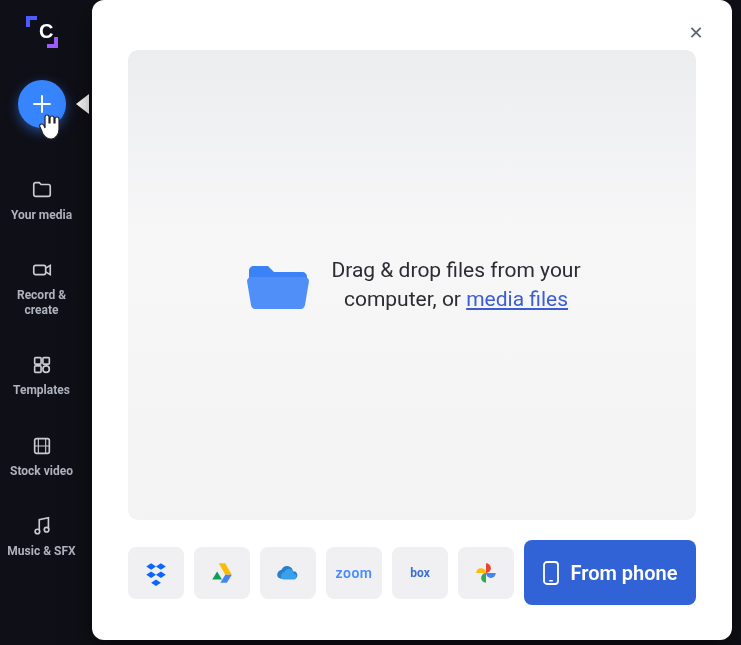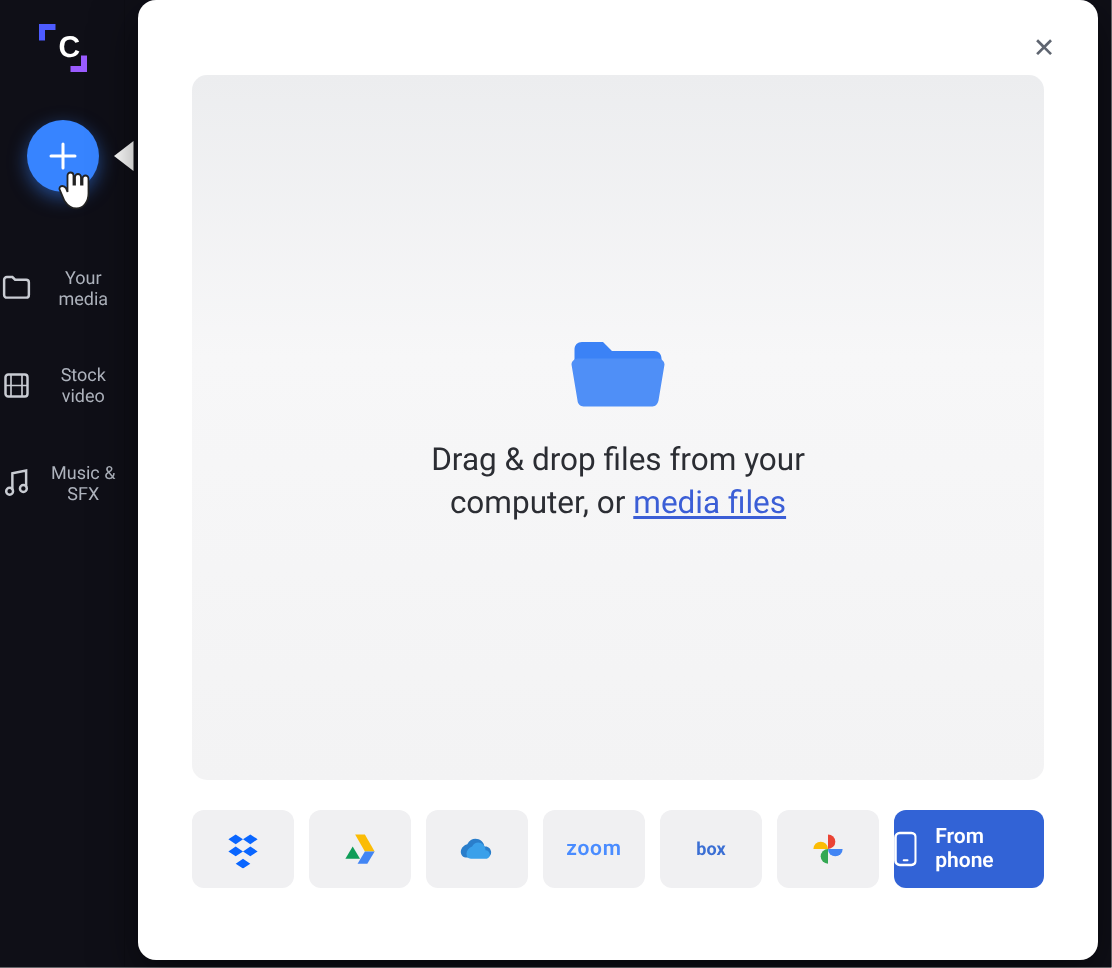--- a/index.html
+++ b/index.html
@@ -38,24 +38,25 @@
     border-bottom: 10px solid transparent;
     border-right: 13px solid #fff;
   }
   .cursor-hand {
     position: absolute;
     left: 38px; top: 112px;
     pointer-events: none;
   }
   .side-item {
     width: 83px;
-    display: flex; align-items: center;
+    display: flex; flex-direction: column; align-items: center;
     gap: 6px;
     margin-bottom: 36px;
     cursor: pointer;
+    font-weight: bold;
   }
   .side-item .icon { width: 24px; height: 24px; display: flex; align-items: center; justify-content: center; }
   .side-item .label { font-size: 12px; color: #aeb3bd; text-align: center; line-height: 1.2; }
 
   
   .main {
     flex: 1;
     background: #0f0f17;
     display: flex;
     align-items: flex-start;
@@ -76,53 +77,53 @@
     width: 20px; height: 20px;
     display: flex; align-items: center; justify-content: center;
     color: #5f6570; cursor: pointer; font-size: 18px;
   }
   .dropzone {
     flex: none;
     margin: 32px 18px 0 18px;
     height: 470px;
     border-radius: 10px;
     background: linear-gradient(to bottom, #ecedef 0%, #f7f7f8 40%, #f3f3f4 100%);
-    display: flex; flex-direction: column; align-items: center; justify-content: center;
+    display: flex; flex-direction: row; align-items: center; justify-content: center;
     gap: 18px;
   }
   .folder-icon { width: 70px; height: 56px; }
   .drop-text {
     font-size: 21px;
     color: #2b2d33;
     text-align: center;
     line-height: 1.4;
   }
   .drop-text a { color: #3b5ed6; text-decoration: underline; cursor: pointer; }
 
   .sources {
     display: flex; align-items: center; gap: 10px;
     margin: 20px 18px 0 18px;
   }
   .src-btn {
-    width: 68px; height: 52px;
+    width: 56px; height: 52px;
     border-radius: 8px;
     background: #f0f0f2;
     display: flex; align-items: center; justify-content: center;
     cursor: pointer;
   }
   .src-btn svg, .src-btn .glyph { width: 26px; height: 26px; }
   .zoom-label { font-size: 14px; font-weight: 600; color: #4a8cff; letter-spacing: .5px; }
   .box-label  { font-size: 12px; font-weight: 700; color: #3b6fd4; }
   .primary-btn {
     flex: 1;
-    height: 52px;
+    height: 65px;
     border-radius: 8px;
     background: #3263d6;
     color: #fff;
-    font-size: 14px; font-weight: 600;
+    font-size: 20px; font-weight: 600;
     display: flex; align-items: center; justify-content: center;
     gap: 12px;
     cursor: pointer;
   }
 </style>
 </head>
 <body>
 
 <div class="sidebar">
 
@@ -146,21 +147,41 @@
 
   <div class="side-item">
     <span class="icon">
       <svg width="22" height="22" viewBox="0 0 24 24">
           <path d="M3 6a2 2 0 0 1 2-2h4l2 2h8a2 2 0 0 1 2 2v9a2 2 0 0 1-2 2H5a2 2 0 0 1-2-2V6z" fill="none" stroke="#c9ccd3" stroke-width="1.8"></path>
         </svg>
     </span>
     <span class="label">Your media</span>
   </div>
 
-
+  <div class="side-item">
+    <span class="icon">
+      <svg width="22" height="22" viewBox="0 0 24 24">
+          <rect x="3" y="7" width="13" height="10" rx="2" fill="none" stroke="#c9ccd3" stroke-width="1.8"></rect>
+          <path d="M16 10l5-3v10l-5-3" fill="none" stroke="#c9ccd3" stroke-width="1.8"></path>
+        </svg>
+    </span>
+    <span class="label">Record &amp; create</span>
+  </div>
+
+  <div class="side-item">
+    <span class="icon">
+      <svg width="22" height="22" viewBox="0 0 24 24">
+          <rect x="4" y="4" width="7" height="7" rx="1" fill="none" stroke="#c9ccd3" stroke-width="1.8"></rect>
+          <rect x="13" y="4" width="7" height="7" rx="1" fill="none" stroke="#c9ccd3" stroke-width="1.8"></rect>
+          <rect x="4" y="13" width="7" height="7" rx="1" fill="none" stroke="#c9ccd3" stroke-width="1.8"></rect>
+          <circle cx="16.5" cy="16.5" r="3.5" fill="none" stroke="#c9ccd3" stroke-width="1.8"></circle>
+        </svg>
+    </span>
+    <span class="label">Templates</span>
+  </div>
 
   <div class="side-item">
     <span class="icon">
       <svg width="22" height="22" viewBox="0 0 24 24">
           <rect x="4" y="4" width="16" height="16" rx="2" fill="none" stroke="#c9ccd3" stroke-width="1.8"></rect>
           <path d="M8 4v16M16 4v16M4 12h16" stroke="#c9ccd3" stroke-width="1.2"></path>
         </svg>
     </span>
     <span class="label">Stock video</span>
   </div>

